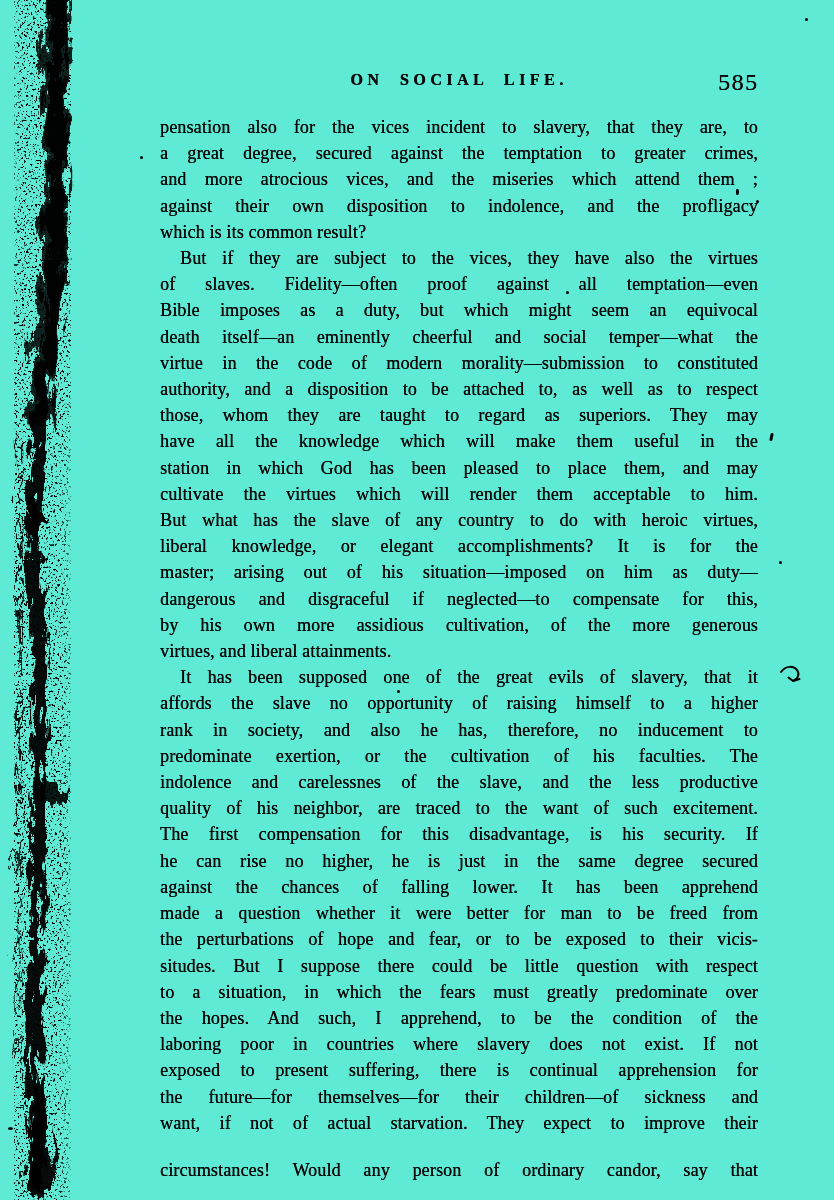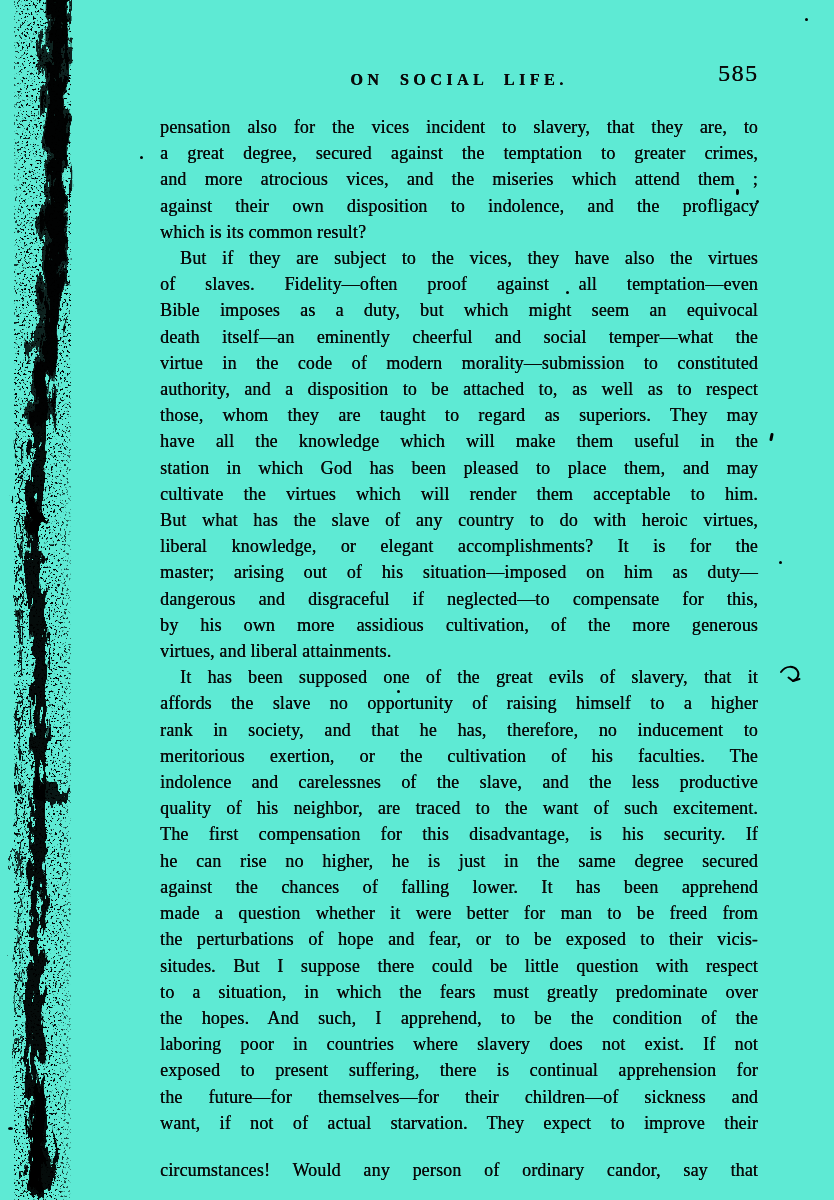--- a/index.html
+++ b/index.html
@@ -14,21 +14,21 @@
   .page{position:absolute;inset:0;background:#5eead4;}
 
   
   .running-title{
     position:absolute;left:160px;top:71px;width:598px;
     text-align:center;font-size:16px;font-weight:bold;
     letter-spacing:4.5px;word-spacing:8px;
     text-shadow:0.3px 0 0 #000;
   }
   .page-number{
-    position:absolute;left:718px;top:60px;width:40px;
+    position:absolute;left:718px;top:69px;width:40px;
     font-size:24px;letter-spacing:1.5px;
     text-shadow:0.3px 0 0 #000;
   }
 
   
   .textblock{
     position:absolute;left:160px;top:114px;width:598px;
     font-size:18px;line-height:26.2px;
     text-shadow:0.25px 0 0 #000;
     letter-spacing:0.15px;
@@ -118,22 +118,22 @@
         <div class="line">But what has the slave of any country to do with heroic virtues,</div>
         <div class="line">liberal knowledge, or elegant accomplishments? It is for the</div>
         <div class="line">master; arising out of his situation—imposed on him as duty—</div>
         <div class="line">dangerous and disgraceful if neglected—to compensate for this,</div>
         <div class="line">by his own more assidious cultivation, of the more generous</div>
         <div class="line last">virtues, and liberal attainments.</div>
       </div>
     <div class="para indent justify-last">
         <div class="line">It has been supposed one of the great evils of slavery, that it</div>
         <div class="line">affords the slave no opportunity of raising himself to a higher</div>
-        <div class="line">rank in society, and that he has, therefore, no inducement to</div>
-        <div class="line">meritorious exertion, or the cultivation of his faculties. The</div>
+        <div class="line">rank in society, and also he has, therefore, no inducement to</div>
+        <div class="line">predominate exertion, or the cultivation of his faculties. The</div>
         <div class="line">indolence and carelessnes of the slave, and the less productive</div>
         <div class="line">quality of his neighbor, are traced to the want of such excitement.</div>
         <div class="line">The first compensation for this disadvantage, is his security. If</div>
         <div class="line">he can rise no higher, he is just in the same degree secured</div>
         <div class="line">against the chances of falling lower. It has been apprehend</div>
         <div class="line">made a question whether it were better for man to be freed from</div>
         <div class="line">the perturbations of hope and fear, or to be exposed to their vicis-</div>
         <div class="line">situdes. But I suppose there could be little question with respect</div>
         <div class="line">to a situation, in which the fears must greatly predominate over</div>
         <div class="line">the hopes. And such, I apprehend, to be the condition of the</div>

